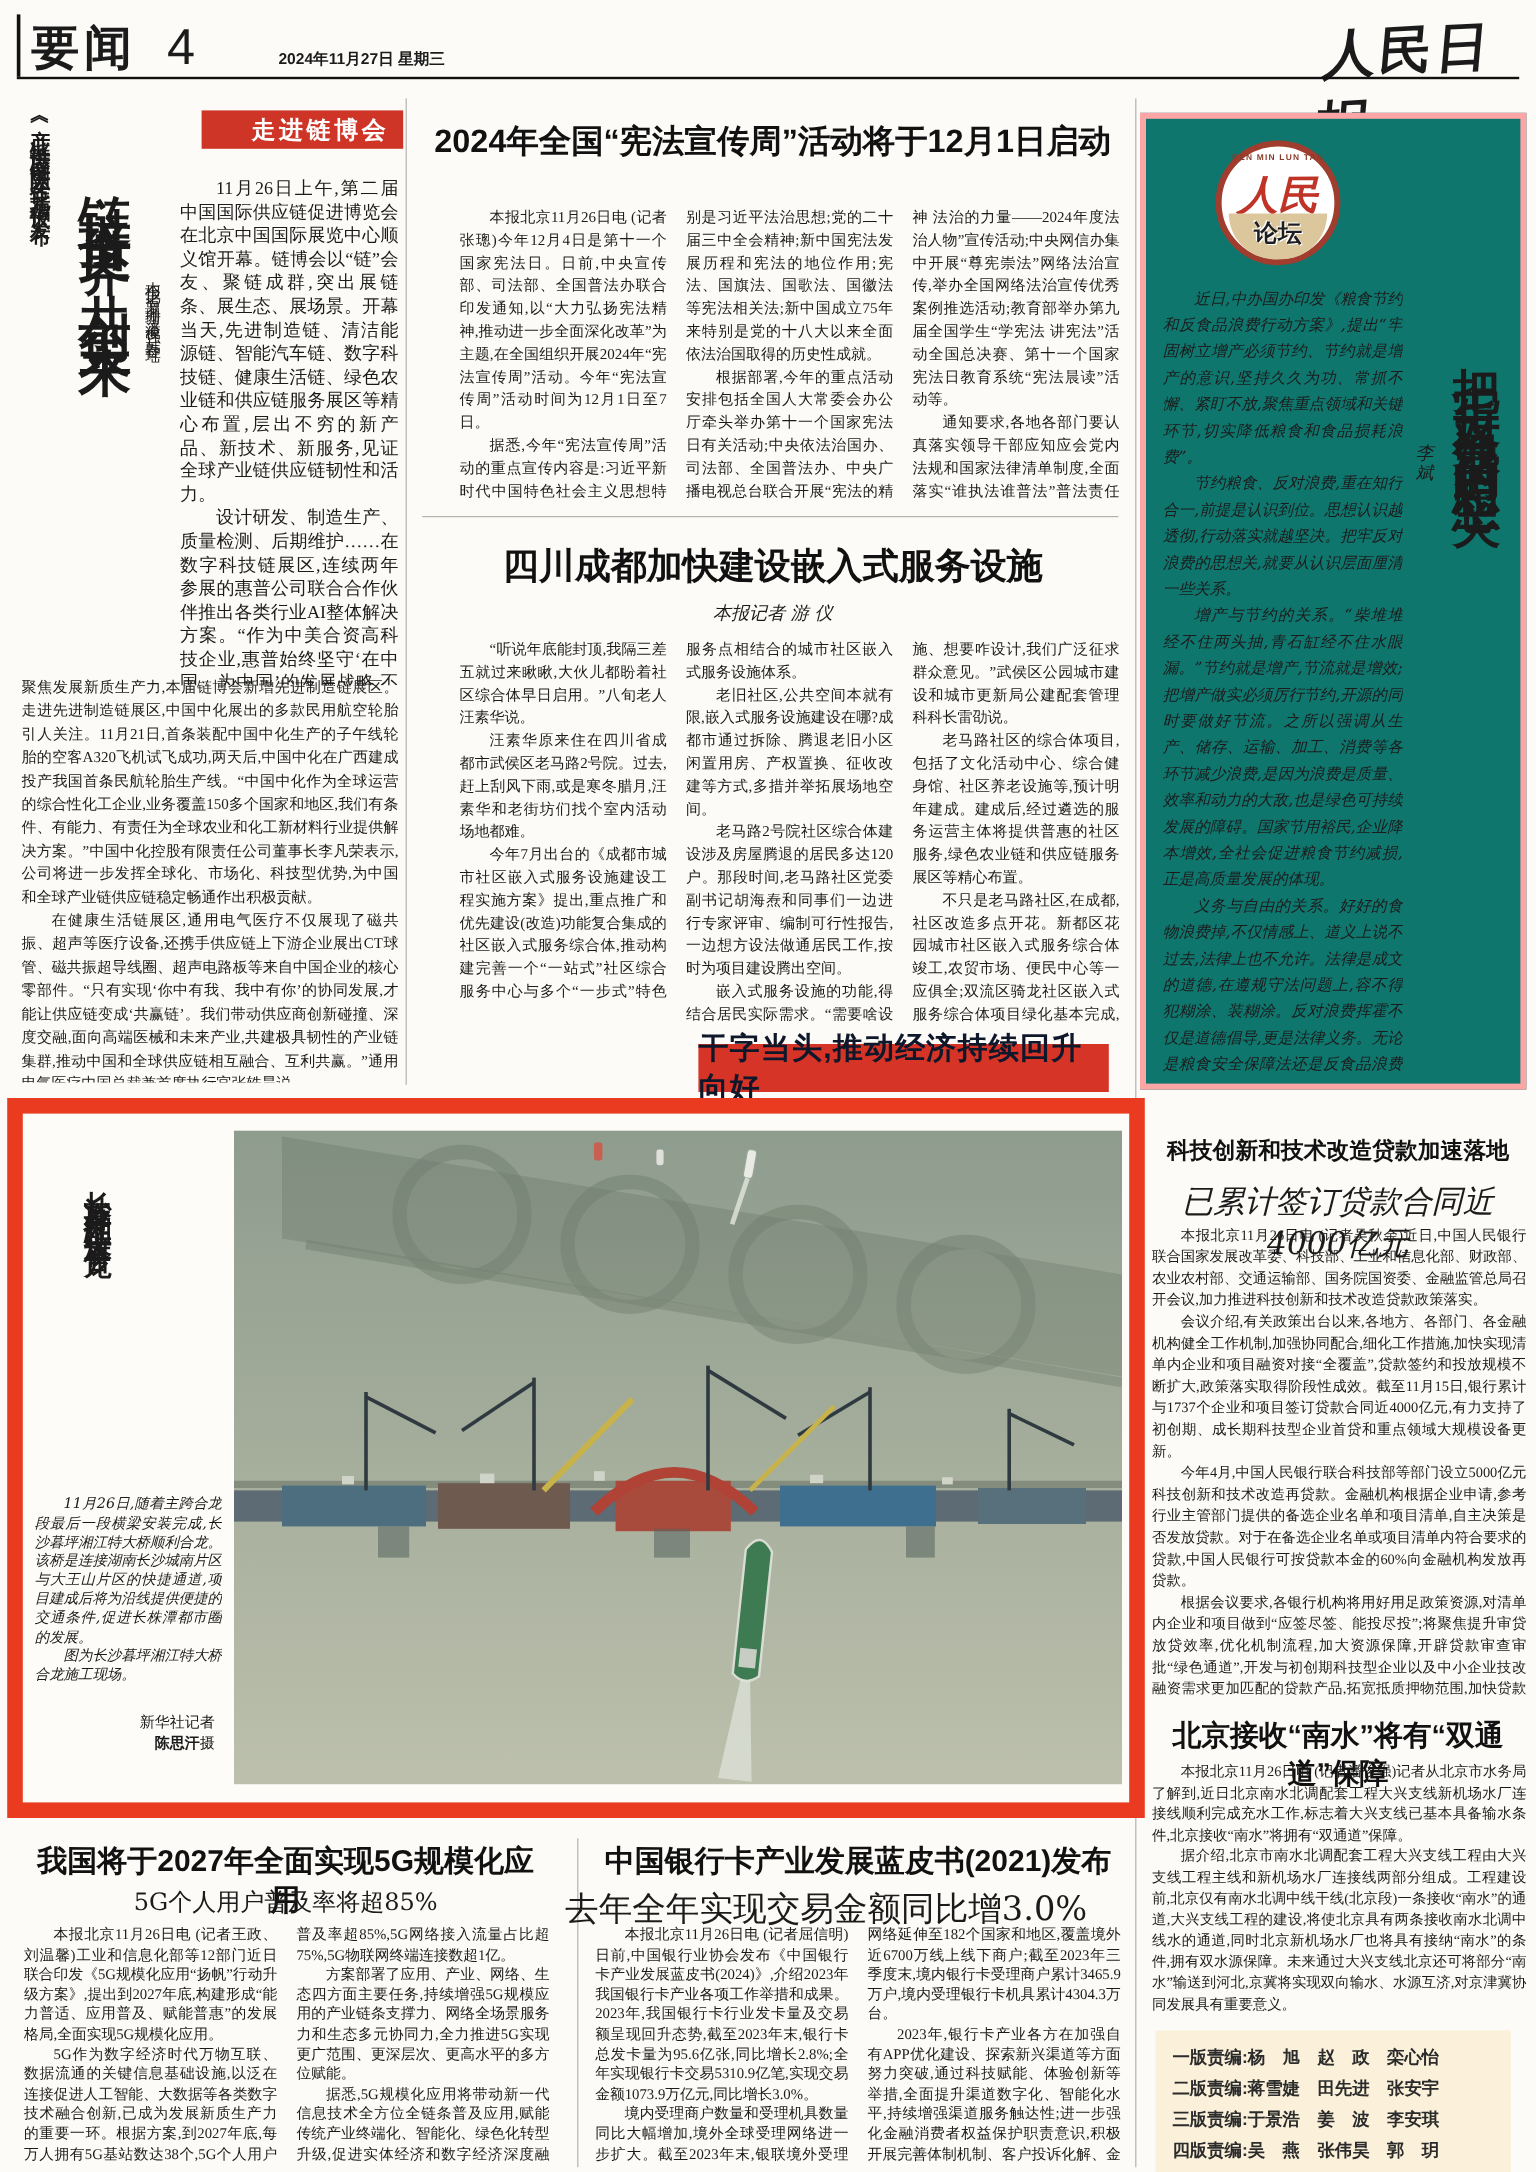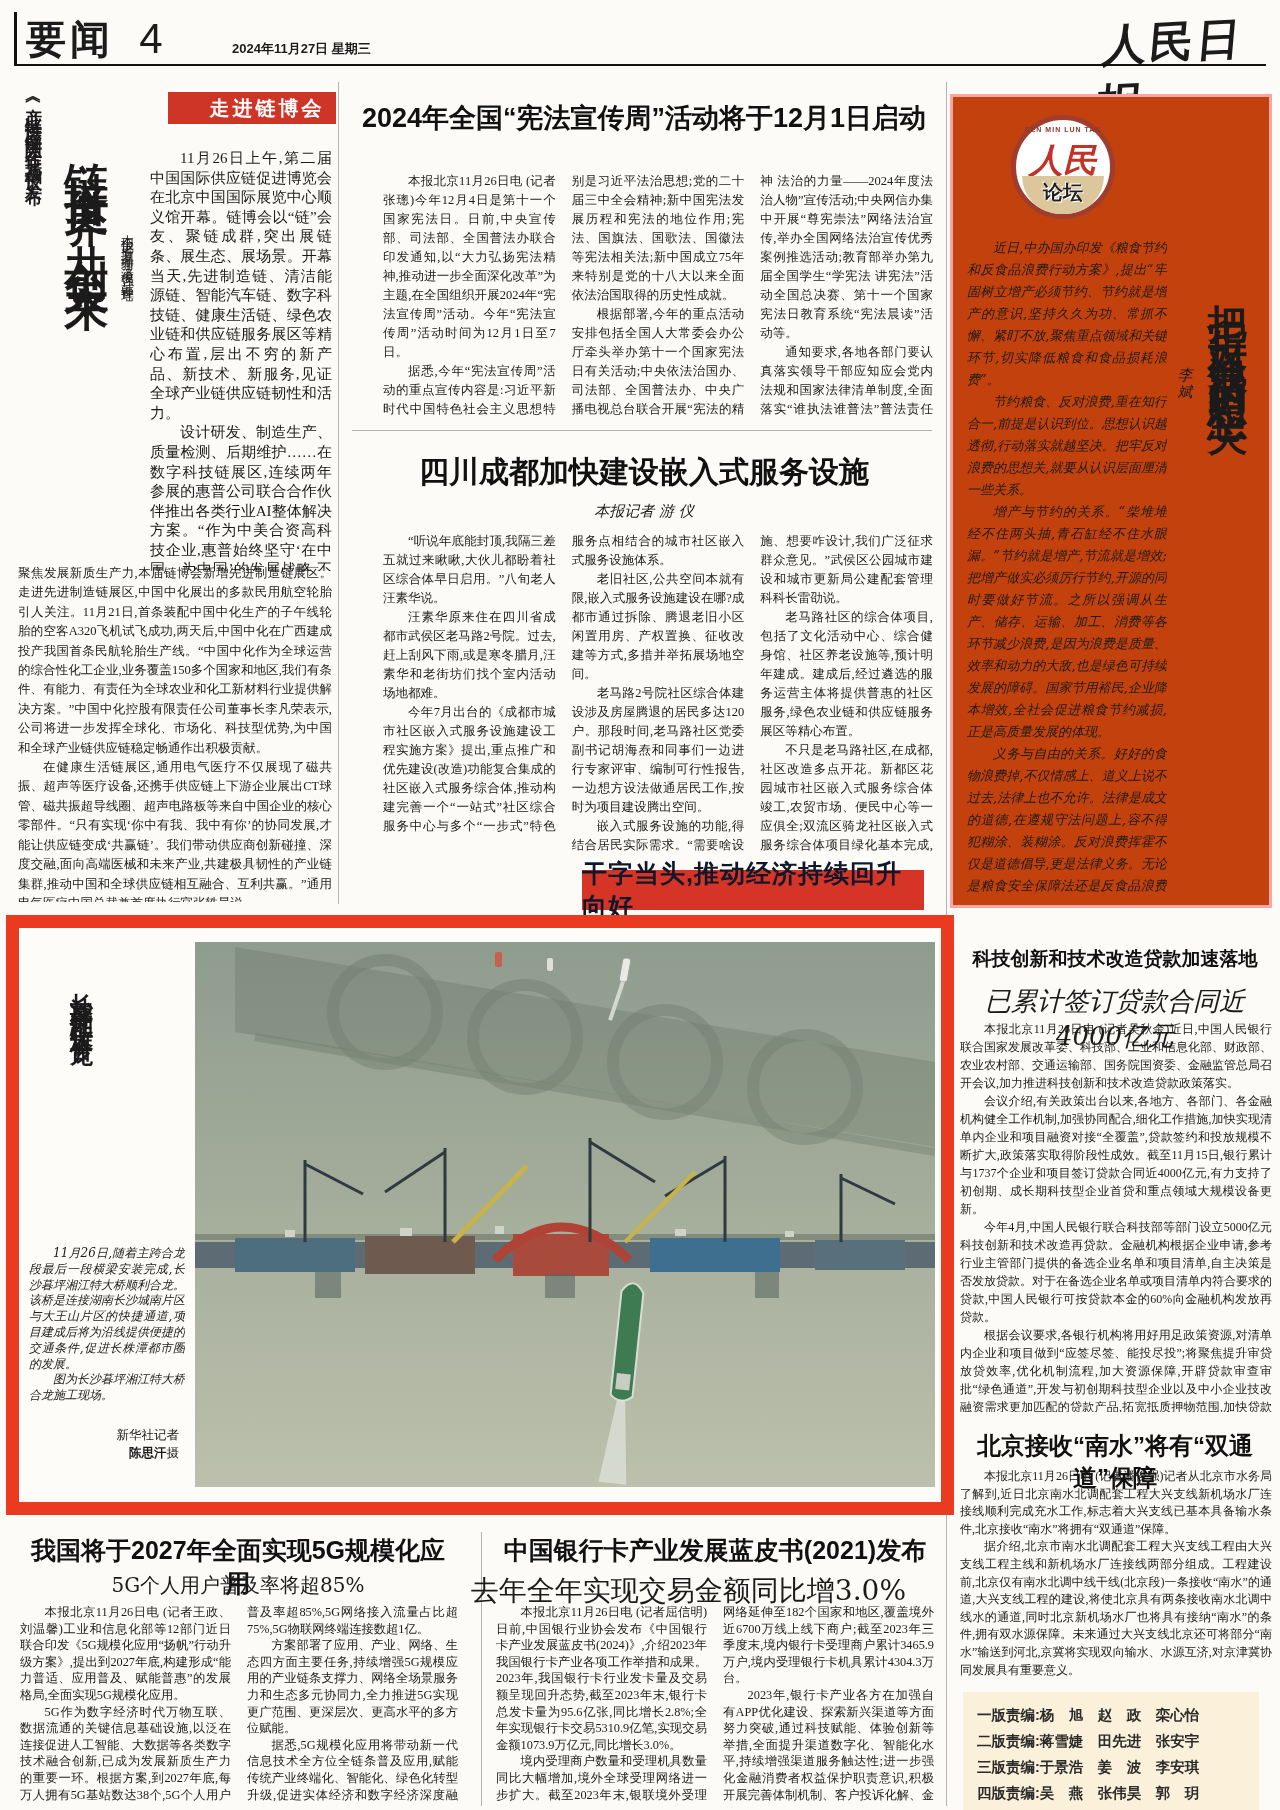--- a/index.html
+++ b/index.html
@@ -19,21 +19,21 @@
   .headline{font-family:"Liberation Sans", sans-serif;font-weight:700;color:#111;}
   
   .bracket{border-left:3px solid #111;border-bottom:0;}
   .toprule{background:#111;height:2px;}
   .masthead{font-family:"DejaVu Serif", serif;font-weight:900;transform:rotate(-3deg) skewX(-8deg);letter-spacing:3px;}
   
   .redtag{background:#cf3527;color:#fff;display:flex;align-items:center;justify-content:center;}
   .banner{background:#d63426;color:#0f172a;display:flex;align-items:center;justify-content:center;}
   .hlbox{border:13px solid #ea3b20;box-sizing:border-box;}
   
-  .forumbox{border:3px solid #fca5a5;box-sizing:border-box;background:#c2410c;}
+  .forumbox{border:5px solid #fca5a5;box-sizing:border-box;background:#0f766e;}
   .forum-logo{width:104px;height:104px;border-radius:50%;border:5px solid #a03d2e;position:relative;background:#fff;box-sizing:border-box;}
   .forum-logo .arc{position:absolute;top:6px;left:0;right:0;text-align:center;font-size:7px;letter-spacing:1px;color:#8a3c2c;font-family:"Liberation Sans",sans-serif;font-weight:700;}
   .forum-logo .rm{position:absolute;top:18px;left:0;right:0;text-align:center;font-size:34px;font-weight:900;color:#c03327;font-family:"DejaVu Serif",serif;font-style:italic;}
   .forum-logo .lt-bg{position:absolute;bottom:0;left:6px;right:6px;height:38px;background:#dcc79d;border-radius:0 0 50px 50px;}
   .forum-logo .lt{position:absolute;bottom:8px;left:0;right:0;text-align:center;font-size:20px;font-weight:900;color:#1e1e1e;text-shadow:1px 1px 0 #fff,-1px -1px 0 #fff;}
   .ed-box{background:#fbf1da;box-sizing:border-box;padding:10px 14px;}
   .ed-box .para{text-indent:0;font-family:"Liberation Sans",sans-serif;font-weight:700;font-size:14.5px;line-height:26px;color:#2b2b2b;}
 </style>
 </head>
 <body>

